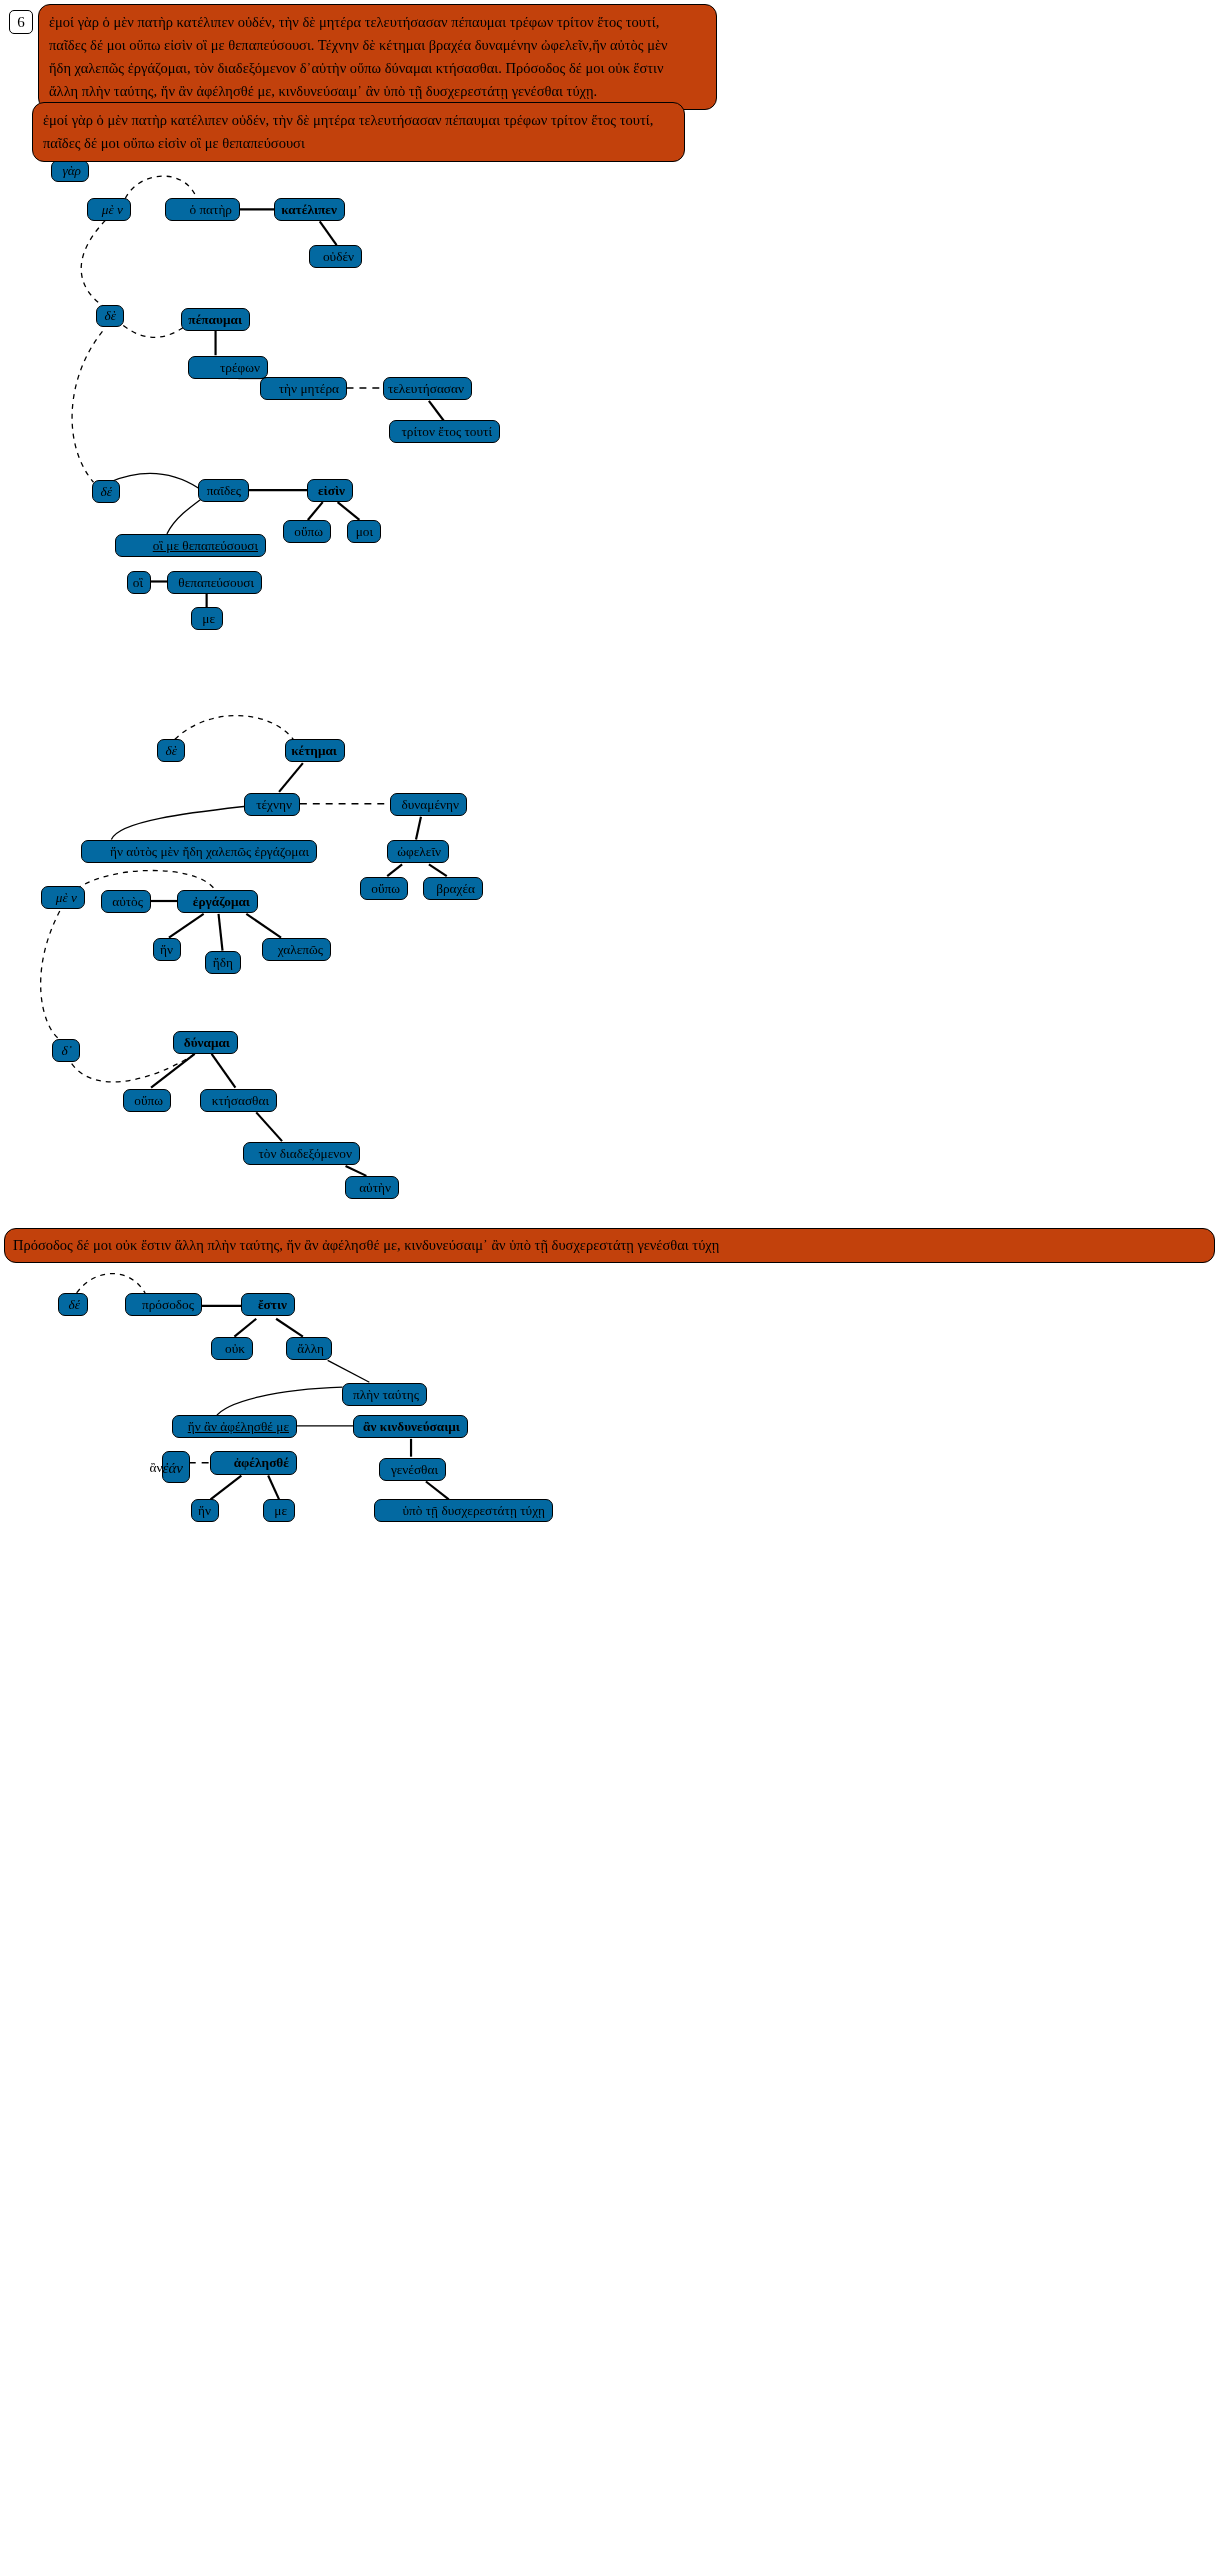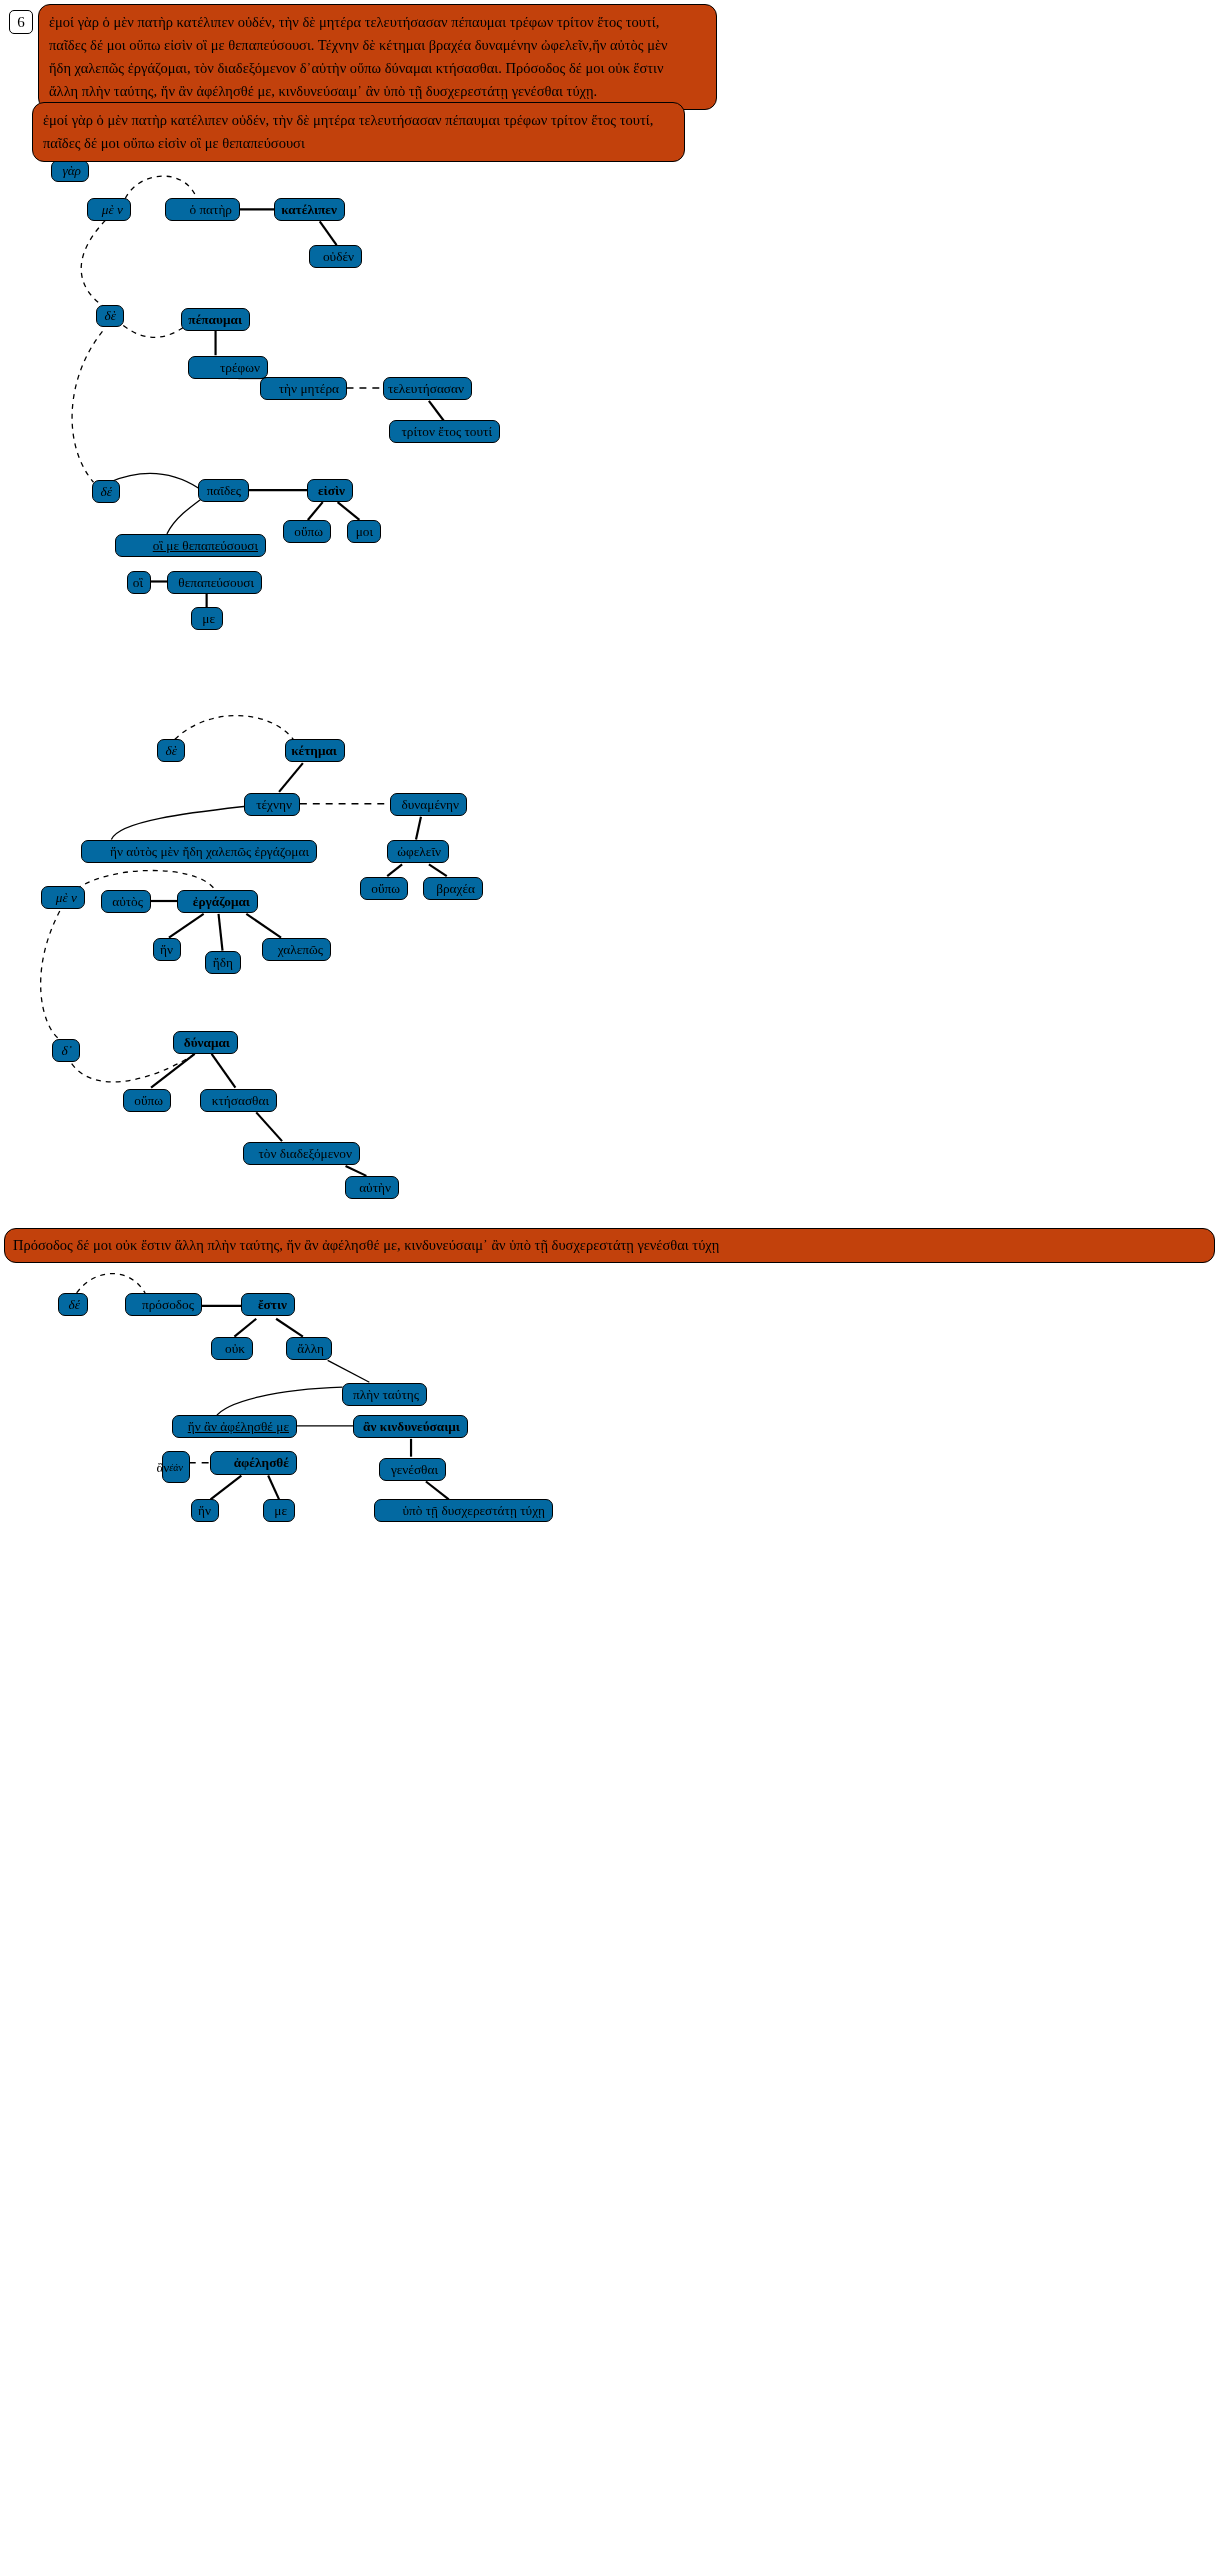--- a/index.html
+++ b/index.html
@@ -44,21 +44,21 @@
     padding:2px 7px;
     z-index:4;
     line-height:1.15;
   }
   .node.b{ font-weight:bold; }
   .node.it{ font-style:italic; }
   .node.u span{ text-decoration:underline; }
   .node.two{
     flex-direction:row; line-height:1.0; padding:1px 6px;
   }
-  .node.two .sub{ font-size:10px; font-style:italic; margin-top:1px;}
+  .node.two .sub{ font-size:15px; font-style:italic; margin-top:1px;}
   svg.lines{position:absolute; left:0; top:0; width:1219px; height:2576px; z-index:1; pointer-events:none;}
   svg.lines line, svg.lines path{ stroke:#000; fill:none; }
   .solid{stroke-width:2.2;}
   .solid-thin{stroke-width:1.3;}
   .dash{stroke-width:1.3; stroke-dasharray:5 5;}
   .dash2{stroke-width:1.5; stroke-dasharray:7 6;}
 </style>
 </head>
 <body>
 

